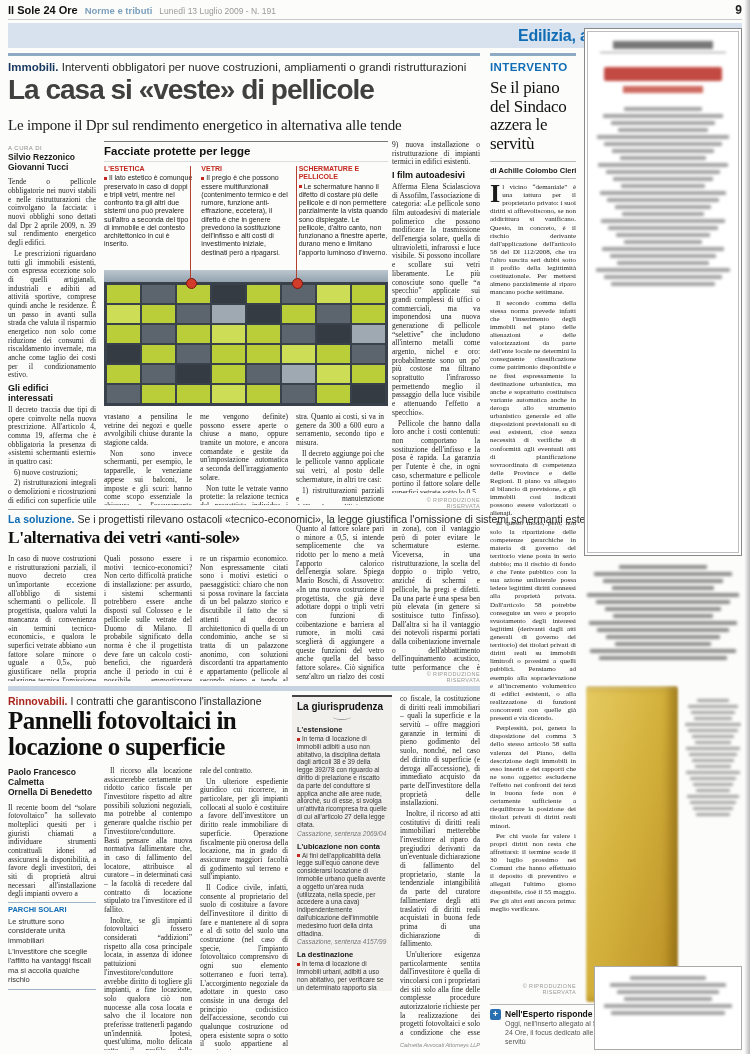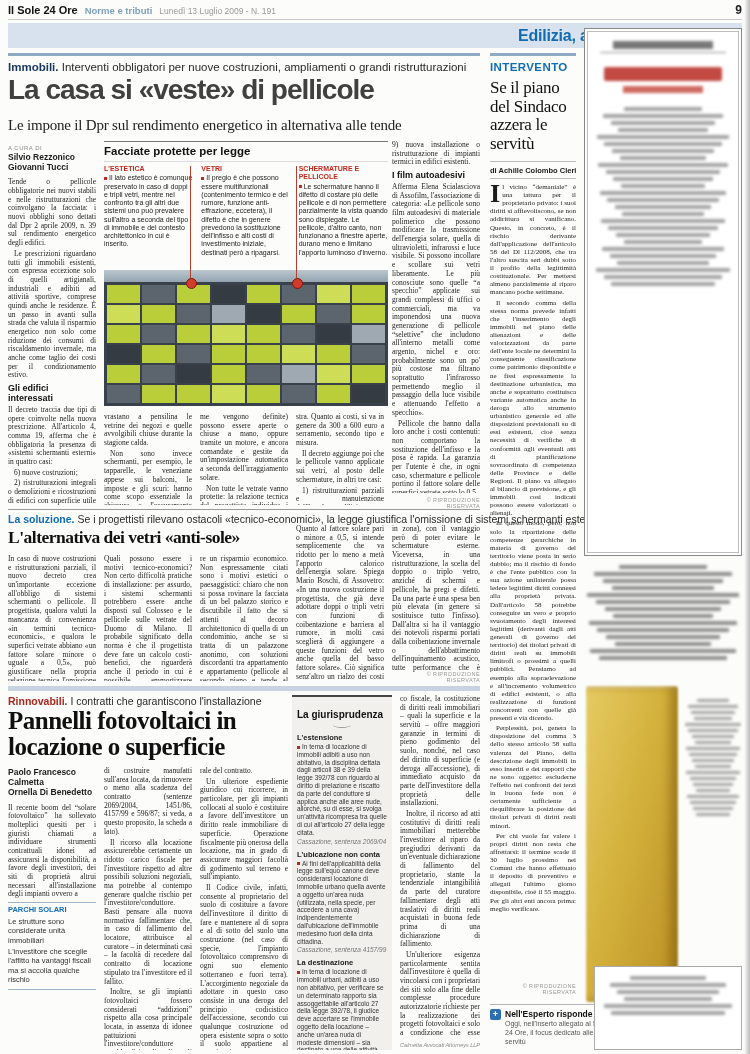--- a/index.html
+++ b/index.html
@@ -74,22 +74,22 @@
   .ren-headline{position:absolute;top:13px;left:0;width:300px;font-family:"Liberation Serif",serif;
                 font-weight:bold;font-size:25px;line-height:1.04;letter-spacing:-0.5px;color:#101010;}
   .pull-box{border-top:1px solid #9db4c8;border-bottom:1px solid #9db4c8;padding:3px 0;margin:3px 0;
             font-family:"Liberation Sans",sans-serif;text-align:left;}
   .pull-label{color:#0f6cb5;font-weight:bold;font-size:7.5px;margin-bottom:2px;}
   .pull-line{font-size:7.5px;line-height:1.25;color:#333;margin-bottom:2px;}
   .signature{position:absolute;left:392px;bottom:2px;width:80px;text-align:right;
              font-size:5.5px;color:#888;font-style:italic;font-family:"Liberation Sans",sans-serif;}
 
   
-  #jurisbox{position:absolute;left:284px;top:0;width:100px;height:355px;background:#f1f0ec;
-            border-top:2px solid #444;box-sizing:border-box;padding:12px 5px;overflow:hidden;}
+  #jurisbox{position:absolute;left:284px;top:0;width:100px;height:296px;background:#f1f0ec;
+            border-top:2px solid #444;box-sizing:border-box;padding:4px 5px;overflow:hidden;}
   .jb-title{font-weight:bold;font-size:10px;color:#111;text-align:left;}
   .jb-mark{width:18px;height:5px;border-bottom:1px solid #999;border-radius:50%;margin:2px auto 5px auto;}
   .jb-entry{margin-bottom:5px;text-align:left;}
   .jb-head{font-weight:bold;font-size:7.5px;margin-bottom:1px;}
   .jb-text{font-size:6.5px;line-height:1.2;color:#333;}
   .jb-src{font-size:6.5px;font-style:italic;color:#777;margin-top:1px;}
   .sq{display:inline-block;width:3px;height:3px;background:#c2281d;margin-right:2px;vertical-align:middle;}
 
   
   #intervento{position:absolute;left:490px;top:53px;width:86px;height:948px;}
@@ -315,21 +315,20 @@
       <p class="ni">Il recente boom del “solare fotovoltaico” ha sollevato molteplici quesiti per i giuristi chiamati a individuare strumenti contrattuali idonei ad assicurarsi la disponibilità, a favore degli investitori, dei siti di proprietà altrui necessari all'installazione degli impianti ovvero a</p>
       <div class="pull-box">
         <div class="pull-label">PARCHI SOLARI</div>
         <div class="pull-line">Le strutture sono considerate unità immobiliari</div>
         <div class="pull-line">L'investitore che sceglie l'affitto ha vantaggi fiscali ma si accolla qualche rischio</div>
       </div>
 
     </div>
 
     <div class="ncol" style="left:96px;top:72px;width:88px;height:283px;">
-      <p class="ni">di costruire manufatti sull'area locata, da rimuovere o meno alla scadenza del contratto (sentenze 2069/2004, 1451/86, 4157/99 e 596/87; si veda, a questo proposito, la scheda a lato).</p>
       <p>Il ricorso alla locazione assicurerebbe certamente un ridotto carico fiscale per l'investitore rispetto ad altre possibili soluzioni negoziali, ma potrebbe al contempo generare qualche rischio per l'investitore/conduttore. Basti pensare alla nuova normativa fallimentare che, in caso di fallimento del locatore, attribuisce al curatore – in determinati casi – la facoltà di recedere dal contratto di locazione stipulato tra l'investitore ed il fallito.</p>
       <p>Inoltre, se gli impianti fotovoltaici fossero considerati “addizioni” rispetto alla cosa principale locata, in assenza di idonee pattuizioni l'investitore/conduttore avrebbe diritto di togliere gli impianti, a fine locazione, solo qualora ciò non nuocesse alla cosa locata e salvo che il locatore non preferisse trattenerli pagando un'indennità. Ipotesi, quest'ultima, molto delicata sotto il profilo della redditività dell'investimento, qualora lo scioglimento del vincolo contrattuale dovesse avvenire in largo anticipo rispetto alla scadenza natu-</p>
     </div>
 
     <div class="ncol" style="left:192px;top:72px;width:88px;height:283px;">
       <p class="ni">rale del contratto.</p>
       <p>Un ulteriore espediente giuridico cui ricorrere, in particolare, per gli impianti collocati al suolo è costituire a favore dell'investitore un diritto reale immobiliare di superficie. Operazione fiscalmente più onerosa della locazione, ma in grado di assicurare maggiori facoltà di godimento sul terreno e sull'impianto.</p>
       <p>Il Codice civile, infatti, consente al proprietario del suolo di costituire a favore dell'investitore il diritto di fare e mantenere al di sopra e al di sotto del suolo una costruzione (nel caso di specie, l'impianto fotovoltaico comprensivo di ogni suo elemento sotterraneo e fuori terra). L'accorgimento negoziale da adottare in questo caso consiste in una deroga del principio codicistico dell'accessione, secondo cui qualunque costruzione od opera esistente sopra o sotto il suolo appartiene al proprietario.</p>
 
     </div>

